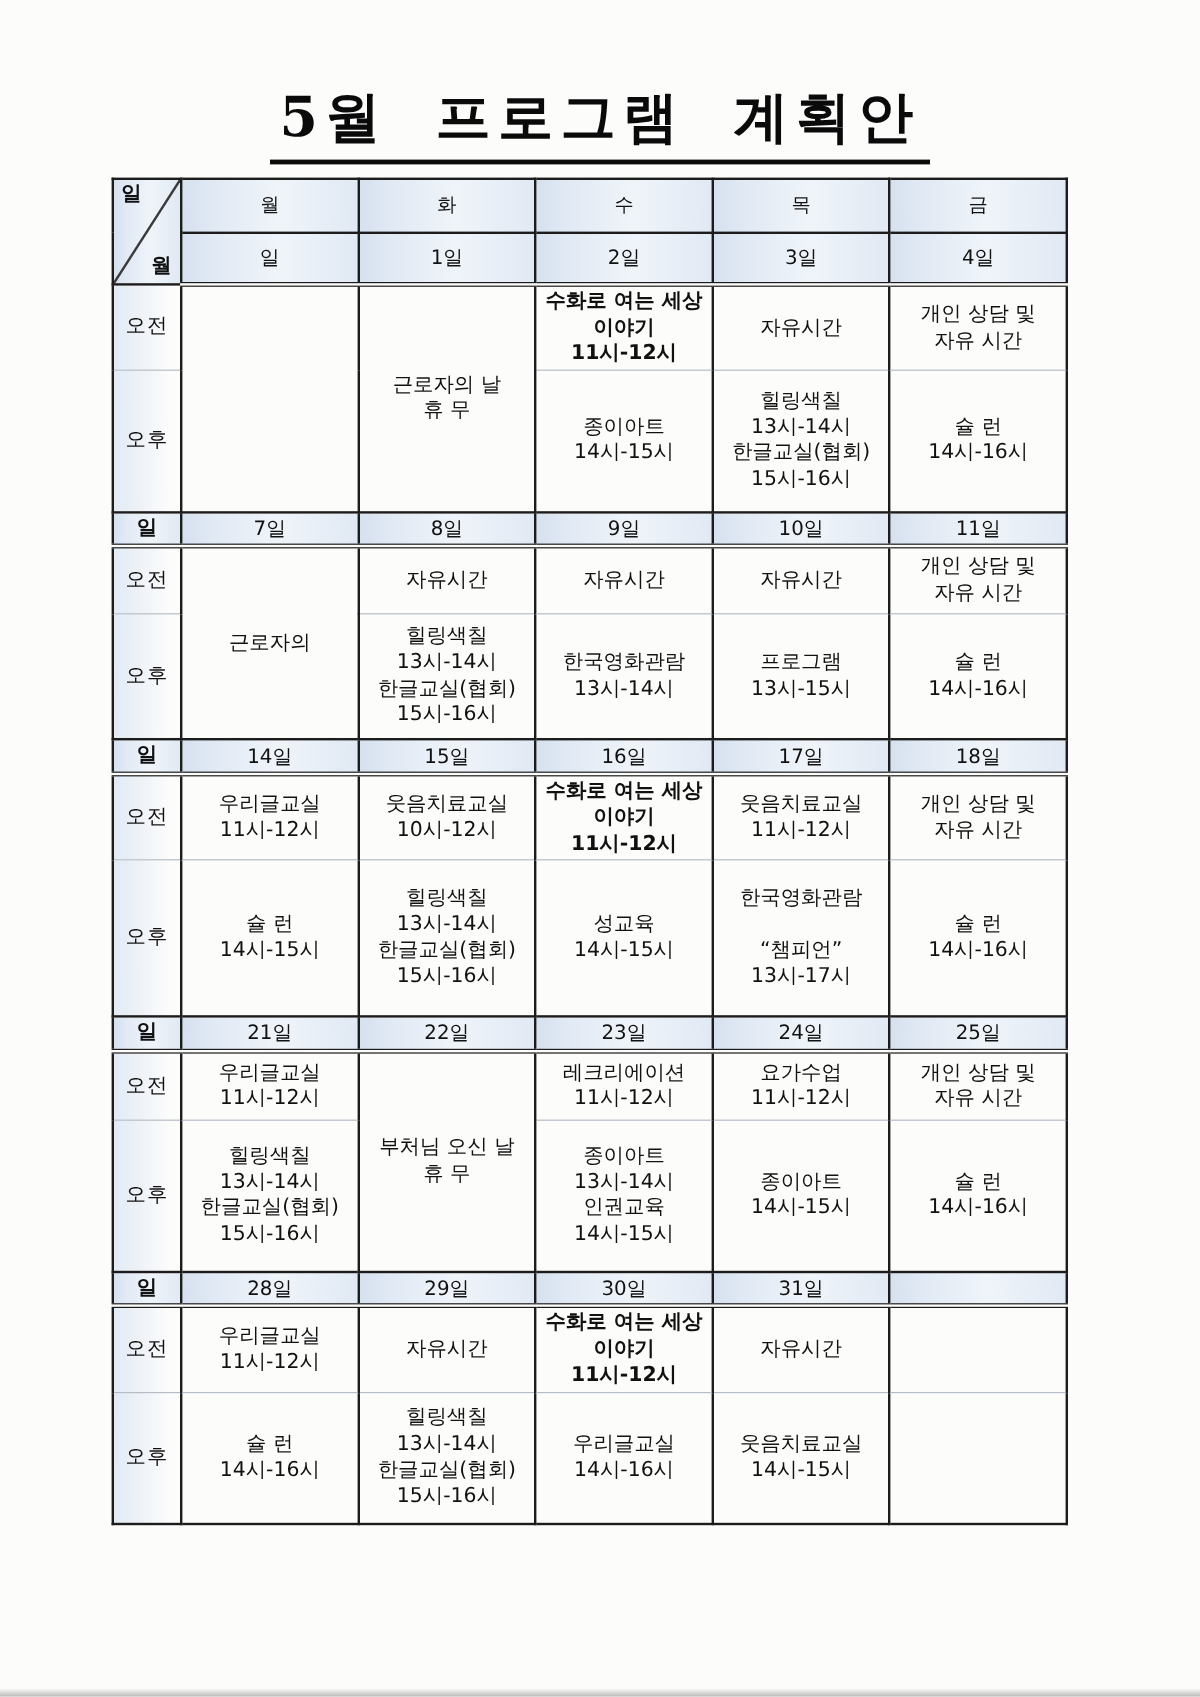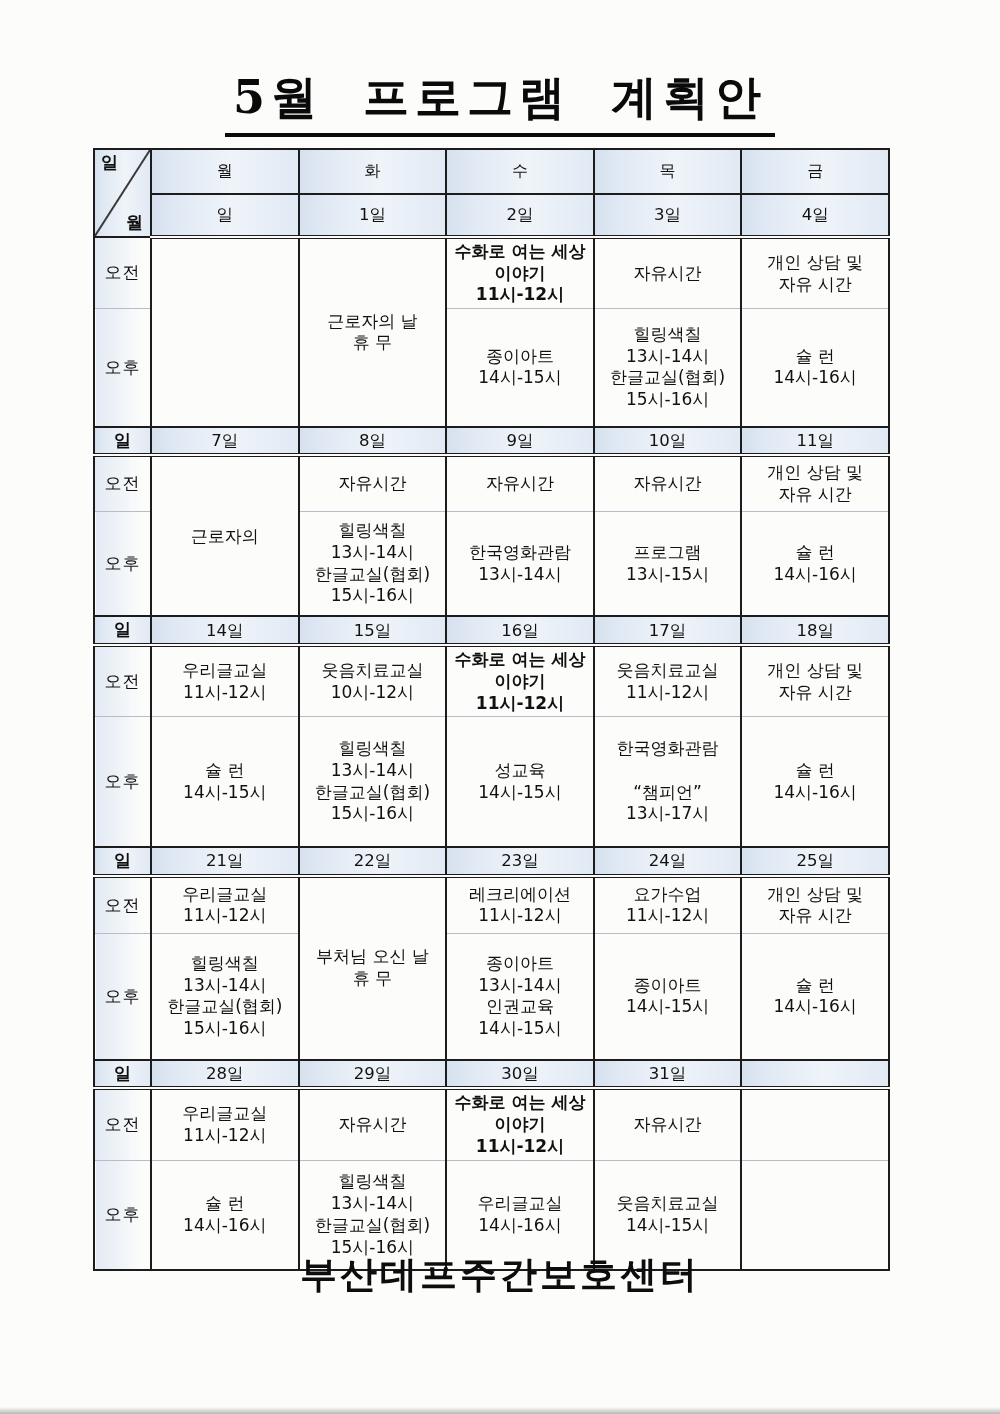--- a/index.html
+++ b/index.html
@@ -290,18 +290,15 @@
 15시-16시</td>
       <td class="splitt">우리글교실
 14시-16시</td>
       <td class="splitt">웃음치료교실
 14시-15시</td>
       <td class="splitt"></td>
     </tr>
   </tbody>
     </table>
 
-  <div class="footer-wrap">
-    <span class="footer">부산데프주간보호센터</span>
-  </div>
 
   <div class="scan-edge"></div>
 </div>
 
 </body></html>

